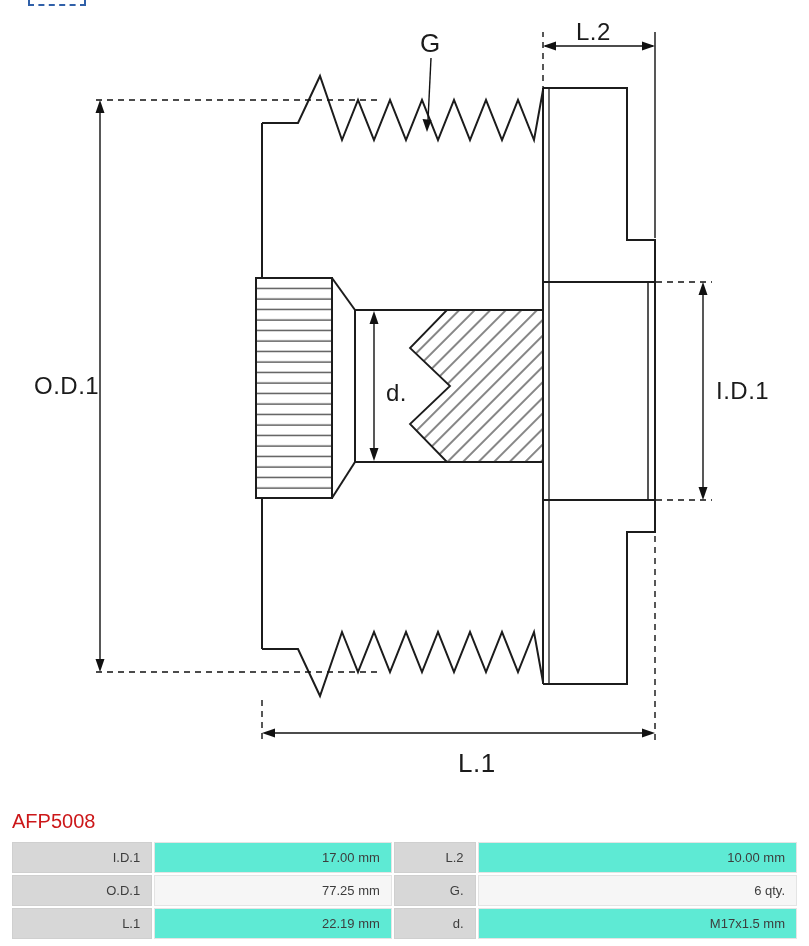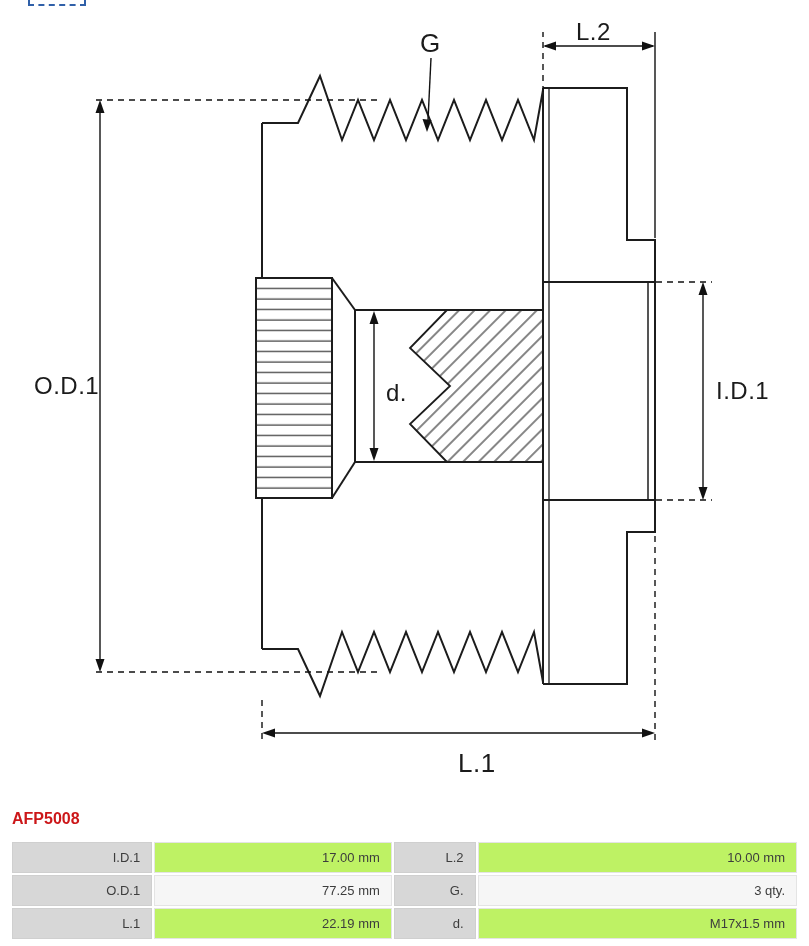--- a/index.html
+++ b/index.html
@@ -10,31 +10,31 @@
     position:absolute; left:28px; top:0; width:58px; height:6px;
     border:2px dashed #3060a8; border-top:none;
   }
 
   .drawing-wrap { position:absolute; left:0; top:0; width:809px; height:800px; }
 
   svg text { font-family:"Liberation Sans", sans-serif; fill:#1b1b1b; letter-spacing:0.5px; }
 
   .part-number {
     position:absolute; left:12px; top:810px;
-    color:#cc1719; font-weight:700; font-size:16px;
+    color:#cc1719; font-weight:400; font-size:20px;
   }
 
   .spec-table {
     position:absolute; left:10px; top:840px; width:789px;
     border-collapse:separate; border-spacing:2px;
     table-layout:fixed; font-size:13px; color:#3d3d3d;
   }
   .spec-table td {
     padding:7px 11px; text-align:right; white-space:nowrap; overflow:hidden;
-    background:#bef264; border:1px solid #e4e4e4;
+    background:#5eead4; border:1px solid #e4e4e4;
   }
   .spec-table td.key { background:#d7d7d7; border-color:#cfcfcf; }
   .spec-table tr:nth-child(even) td.val { background:#f6f6f6; }
   .spec-table col.c1 { width:18%; }
   .spec-table col.c2 { width:30.5%; }
   .spec-table col.c3 { width:10.5%; }
   .spec-table col.c4 { width:41%; }
 </style>
 </head>
 <body>
@@ -153,21 +153,21 @@
       <tr>
         <td class="key">I.D.1</td>
         <td class="val">17.00 mm</td>
         <td class="key">L.2</td>
         <td class="val">10.00 mm</td>
       </tr>
       <tr>
         <td class="key">O.D.1</td>
         <td class="val">77.25 mm</td>
         <td class="key">G.</td>
-        <td class="val">3 qty.</td>
+        <td class="val">6 qty.</td>
       </tr>
       <tr>
         <td class="key">L.1</td>
         <td class="val">22.19 mm</td>
         <td class="key">d.</td>
         <td class="val">M17x1.5 mm</td>
       </tr>
     </tbody>
   </table>
 

